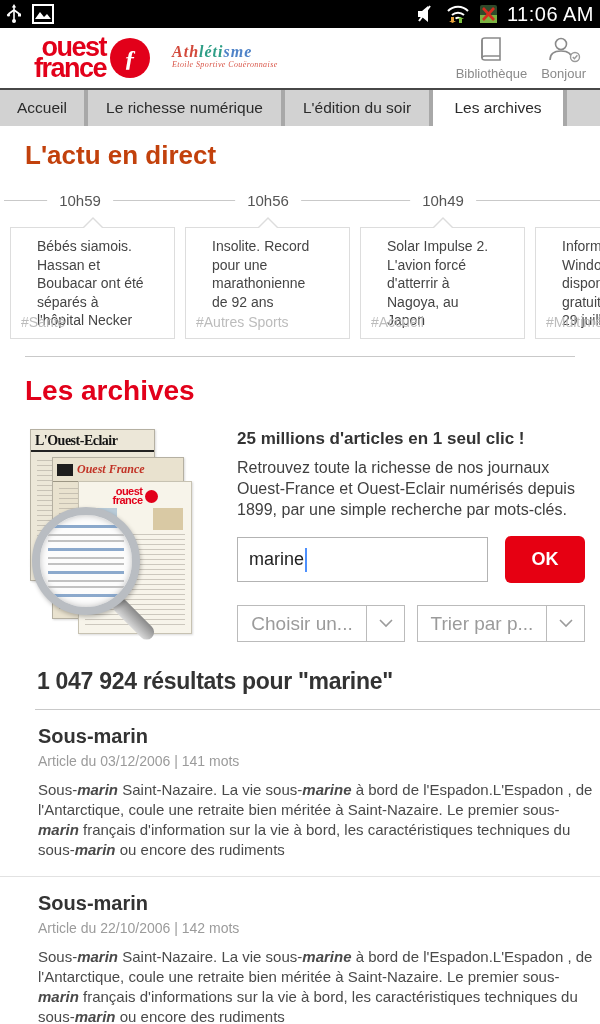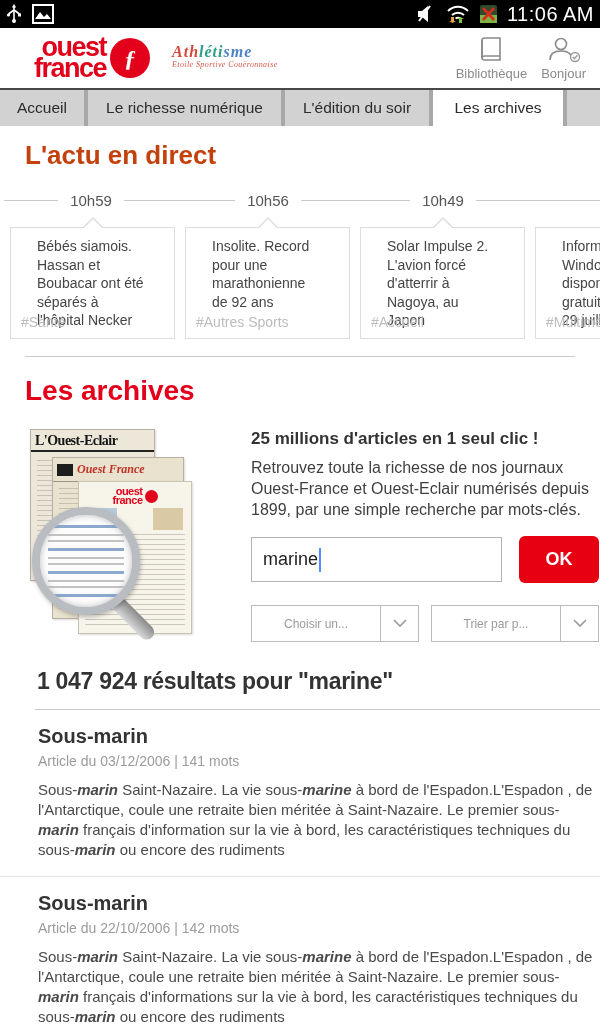--- a/index.html
+++ b/index.html
@@ -49,21 +49,21 @@
   .card::before { content:""; position:absolute; top:-11px; left:50%; margin-left:-11px; border:11px solid transparent;
                   border-bottom-color:#ddd; border-top:none; }
   .card::after  { content:""; position:absolute; top:-9px;  left:50%; margin-left:-10px; border:10px solid transparent;
                   border-bottom-color:#fff; border-top:none; }
   .card-title { font-size:14px; line-height:18.5px; color:#454545; }
   .card-tag { position:absolute; left:10px; bottom:8px; font-size:14px; color:#bcbcbc; }
 
   
   .rule { border-top:1px solid #c9c9c9; margin:17px 25px 0 25px; }
   .archives-title { color:#e2001a; font-weight:bold; font-size:28px; margin:18px 0 0 25px; }
-  .archives-row { display:flex; padding:22px 28px 0 30px;gap:14px; }
+  .archives-row { display:flex; padding:22px 28px 0 30px; }
 
   
   .np-wrap { position:relative; width:165px; height:205px; flex:0 0 165px; }
   .paper { position:absolute; border:1px solid #b5b0a2; box-shadow:1px 1px 2px rgba(0,0,0,0.15); overflow:hidden; }
   .np1 { left:0; top:0; width:125px; height:152px; background:#ece7d8; }
   .np1 .mast { font-family:"Liberation Serif", serif; font-weight:bold; font-size:14px; color:#151515;
                letter-spacing:-0.5px; padding:3px 2px 1px 4px; border-bottom:2px solid #222; white-space:nowrap; }
   .np2 { left:22px; top:28px; width:132px; height:162px; background:#e9e2cf; }
   .np2 .mast2 { display:flex; align-items:center; gap:4px; padding:4px; border-bottom:1px solid #9c9684; }
   .np2 .badge { width:16px; height:12px; background:#1d1d1d; }
@@ -92,21 +92,21 @@
   .promo-title { font-size:17px; font-weight:bold; color:#333; }
   .promo-text { margin-top:8px; font-size:16px; line-height:21px; color:#3f3f3f; }
   .search-row { display:flex; align-items:center; margin-top:16px; }
   .search-box { flex:1; height:45px; border:1px solid #b3b3b3; background:#fff; display:flex; align-items:center;
                 padding-left:11px; font-size:18px; color:#222; cursor:text; }
   .caret { display:inline-block; width:2px; height:24px; background:#4d90fe; margin-left:1px; }
   .ok-btn { width:80px; height:47px; margin-left:17px; background:#e60012; border:none; border-radius:6px;
             color:#fff; font-weight:bold; font-size:18px; cursor:pointer; }
   .filters-row { display:flex; gap:12px; margin-top:22px; }
   .filter { display:flex; height:37px; border:1px solid #bbb; background:#fff; cursor:pointer; }
-  .filter-label { width:128px; display:flex; align-items:center; justify-content:center; color:#9b9b9b; font-size:12px;
+  .filter-label { width:128px; display:flex; align-items:center; justify-content:center; color:#9b9b9b; font-size:19px;
                   white-space:nowrap; overflow:hidden; }
   .filter-chevron { width:38px; border-left:1px solid #bbb; display:flex; align-items:center; justify-content:center; }
 
   
   .results-heading { margin:26px 0 14px 37px; font-size:23px; font-weight:bold; color:#333; letter-spacing:-0.3px; }
   .results-rule { border-top:1px solid #c9c9c9; margin-left:35px; }
   .article { padding:15px 6px 16px 38px; border-bottom:1px solid #e2e2e2; }
   .article-title { font-size:20px; font-weight:bold; color:#333; cursor:pointer; }
   .article-meta { margin-top:5px; font-size:14px; color:#9b9b9b; }
   .article-body { margin-top:11px; font-size:15px; line-height:20px; color:#4a4a4a; }
@@ -215,21 +215,21 @@
     <div class="tab w1">Le richesse numérique</div>
     <div class="tab w2">L'édition du soir</div>
     <div class="tab w3 active">Les archives</div>
     <div class="tab-filler"></div>
   </div>
 
   <h2 class="section-title">L'actu en direct</h2>
 
   <div class="timeline">
     <div class="timeline-line"></div>
-    <span class="tl-label" style="left:91px">10h59</span>
+    <span class="tl-label" style="left:80px">10h59</span>
     <span class="tl-label" style="left:268px">10h56</span>
     <span class="tl-label" style="left:443px">10h49</span>
   </div>
 
   <div class="cards">
     <div class="card">
       <div class="card-title">Bébés siamois. Hassan et Boubacar ont été séparés à l'hôpital Necker</div>
       <div class="card-tag">#Santé</div>
     </div>
     <div class="card">

